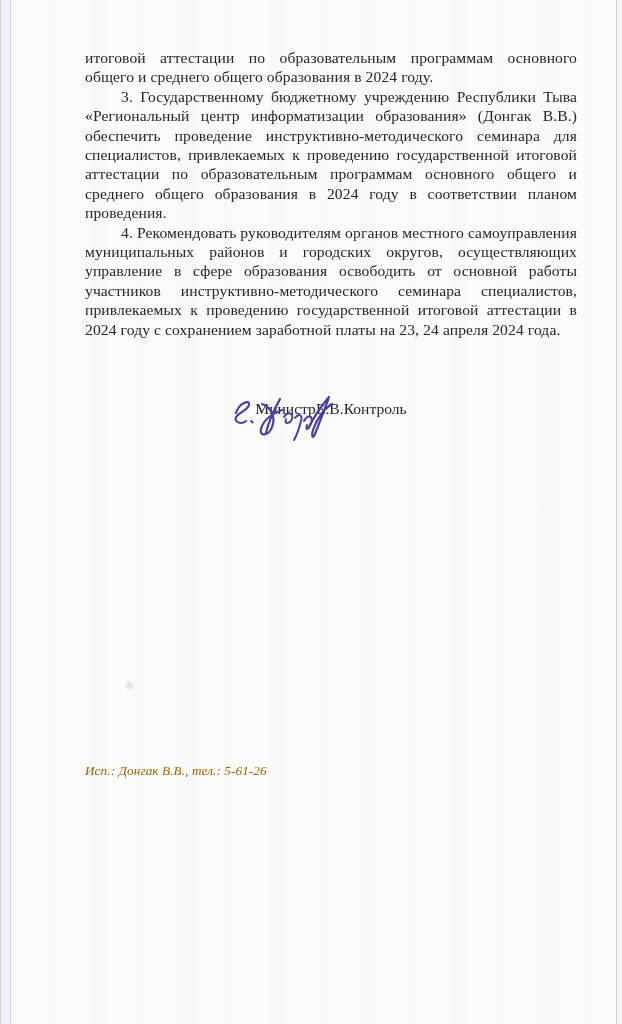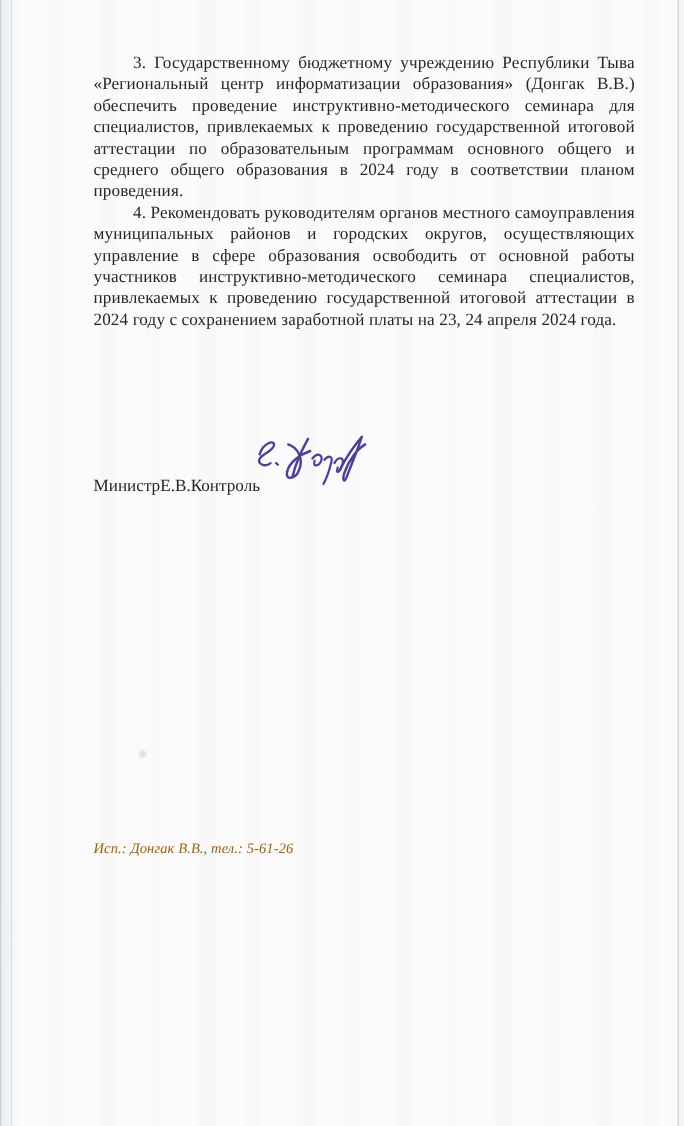--- a/index.html
+++ b/index.html
@@ -69,24 +69,23 @@
   }
   .text-block p.indent {
     text-indent: 36px;
   }
   .sign-row {
     position: absolute;
     left: 85px;
     top: 399px;
     width: 492px;
     display: flex;
-    justify-content: flex-start;
+    justify-content: center;
     font-size: 15.6px;
     line-height: 19px;
-    margin-top: 33px;
   }
   .signature-wrap {
     position: absolute;
     left: 224px;
     top: 386px;
     width: 112px;
     height: 62px;
   }
   .footer-note {
     position: absolute;
@@ -100,20 +99,21 @@
 </style>
 </head>
 <body>
 
 <div class="scan-noise"></div>
 <div class="scan-edge-left"></div>
 <div class="scan-edge-right"></div>
 <div class="scan-smudge"></div>
 
 <div class="text-block">
+  <p>итоговой аттестации по образовательным программам основного общего и среднего общего образования в 2024 году.</p>
   <p class="indent">3. Государственному бюджетному учреждению Республики Тыва «Региональный центр информатизации образования» (Донгак В.В.) обеспечить проведение инструктивно-методического семинара для специалистов, привлекаемых к проведению государственной итоговой аттестации по образовательным программам основного общего и среднего общего образования в 2024 году в соответствии планом проведения.</p>
   <p class="indent">4. Рекомендовать руководителям органов местного самоуправления муниципальных районов и городских округов, осуществляющих управление в сфере образования освободить от основной работы участников инструктивно-методического семинара специалистов, привлекаемых к проведению государственной итоговой аттестации в 2024 году с сохранением заработной платы на 23, 24 апреля 2024 года.</p>
 </div>
 
 <div class="sign-row">
   <span>Министр</span>
   <span>Е.В.Контроль</span>
 </div>
 
 <div class="signature-wrap">

